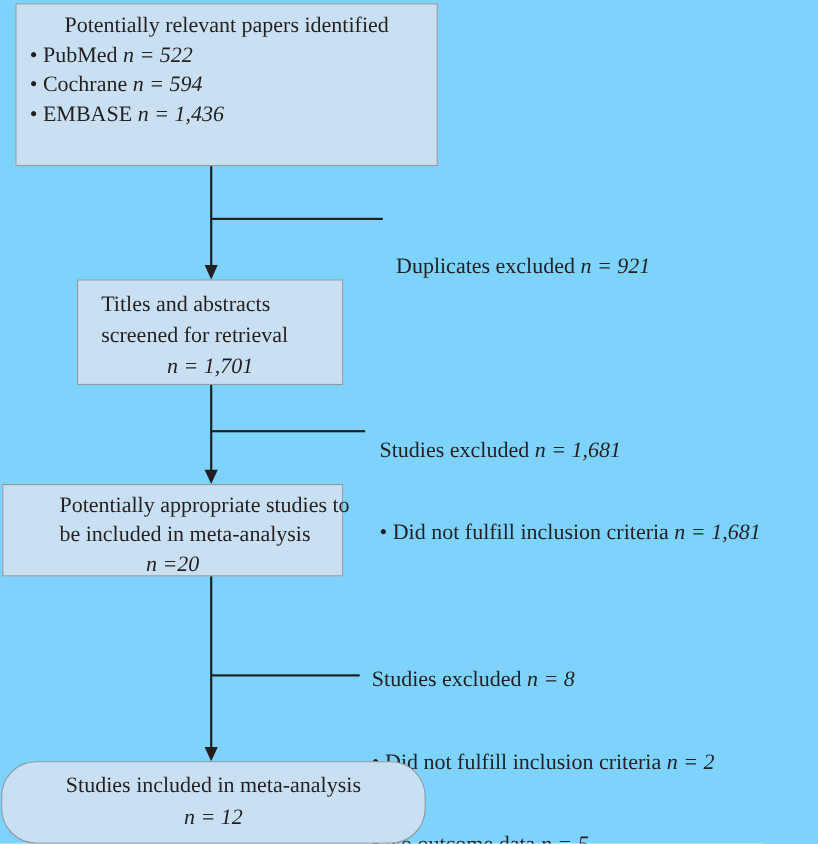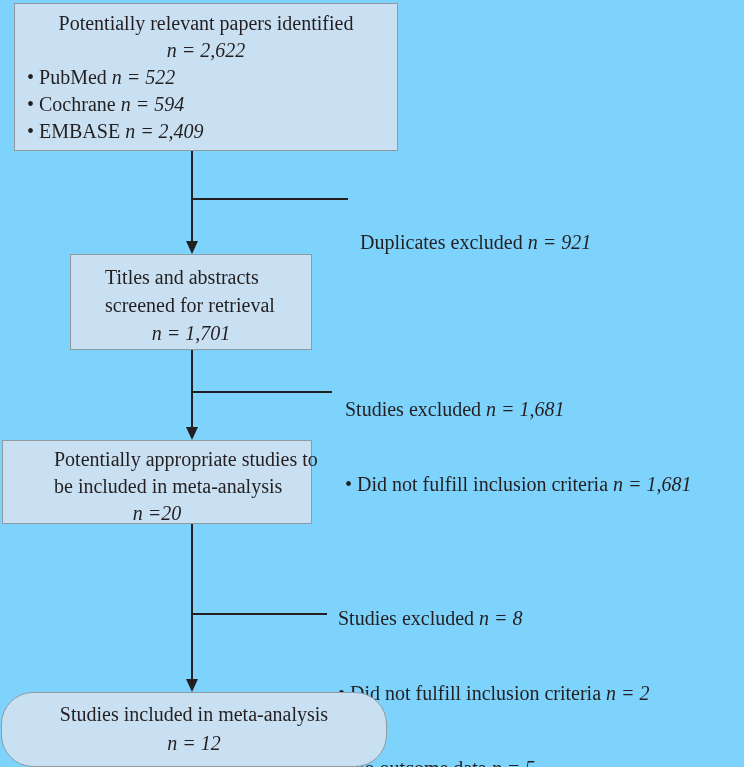--- a/index.html
+++ b/index.html
@@ -30,21 +30,21 @@
   .stat { font-style: italic; }
 
   
   .box1 { left: 14px; top: 3px; width: 384px; height: 148px; padding-top: 6px; }
   .box1 .line { height: 27px; line-height: 27px; }
   .box1 .bullet { padding-left: 12px; }
 
   
   .box2 { left: 70px; top: 254px; width: 242px; height: 96px; padding-top: 8px; }
   .box2 .line { height: 28px; line-height: 28px; }
-  .box2 .lft { padding-left: 34px; }
+  .box2 .lft { padding-left: 21px; }
 
   
   .box3 { left: 2px; top: 440px; width: 310px; height: 84px; padding-top: 5px; }
   .box3 .line { height: 27px; line-height: 27px; }
   .box3 .lft { padding-left: 51px; }
 
   
   .box4 { left: 1px; top: 692px; width: 386px; height: 75px; padding-top: 7px; border-radius: 32px; }
   .box4 .line { height: 29px; line-height: 29px; }
 
@@ -74,24 +74,23 @@
   .lblB { left: 345px; top: 349px; }
   .lblC { left: 338px; top: 558px; }
 </style>
 </head>
 <body>
 
 <div id="canvas">
 
   <div class="box box1">
     <div class="line center"><span>Potentially relevant papers identified</span></div>
-    <div class="line center"><span class="stat">n = 2,622</span></div>
     <div class="line bullet"><span>• PubMed </span><span class="stat">n = 522</span></div>
     <div class="line bullet"><span>• Cochrane </span><span class="stat">n = 594</span></div>
-    <div class="line bullet"><span>• EMBASE </span><span class="stat">n = 2,409</span></div>
+    <div class="line bullet"><span>• EMBASE </span><span class="stat">n = 1,436</span></div>
   </div>
 
   <div class="vline" style="left:191px; top:151px; height:91px;"></div>
   <div class="arrowhead" style="left:186px; top:241px;"></div>
   <div class="hline" style="left:192px; top:198px; width:156px;"></div>
   <div class="side-label lblA">
     <div class="line"><span>Duplicates excluded </span><span class="stat">n = 921</span></div>
   </div>
 
   <div class="box box2">

